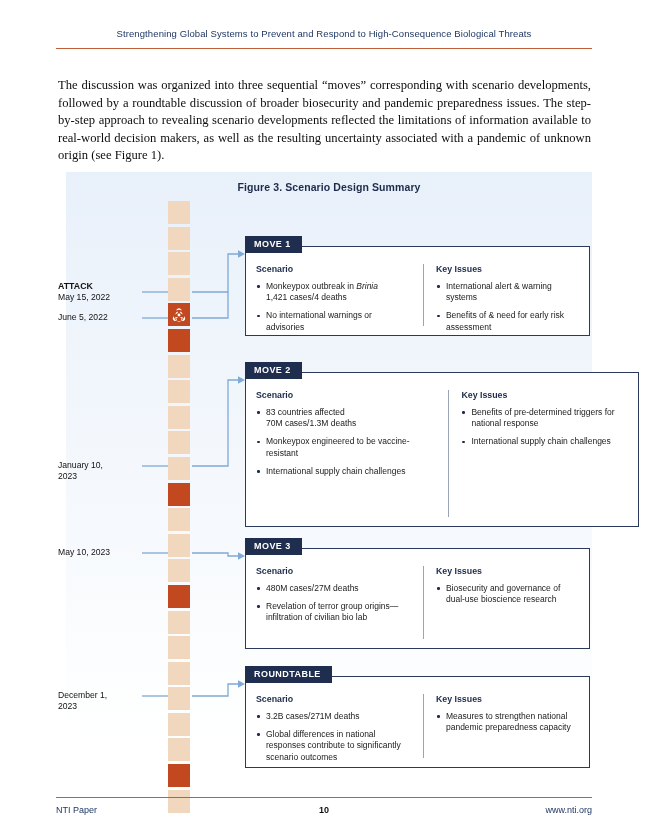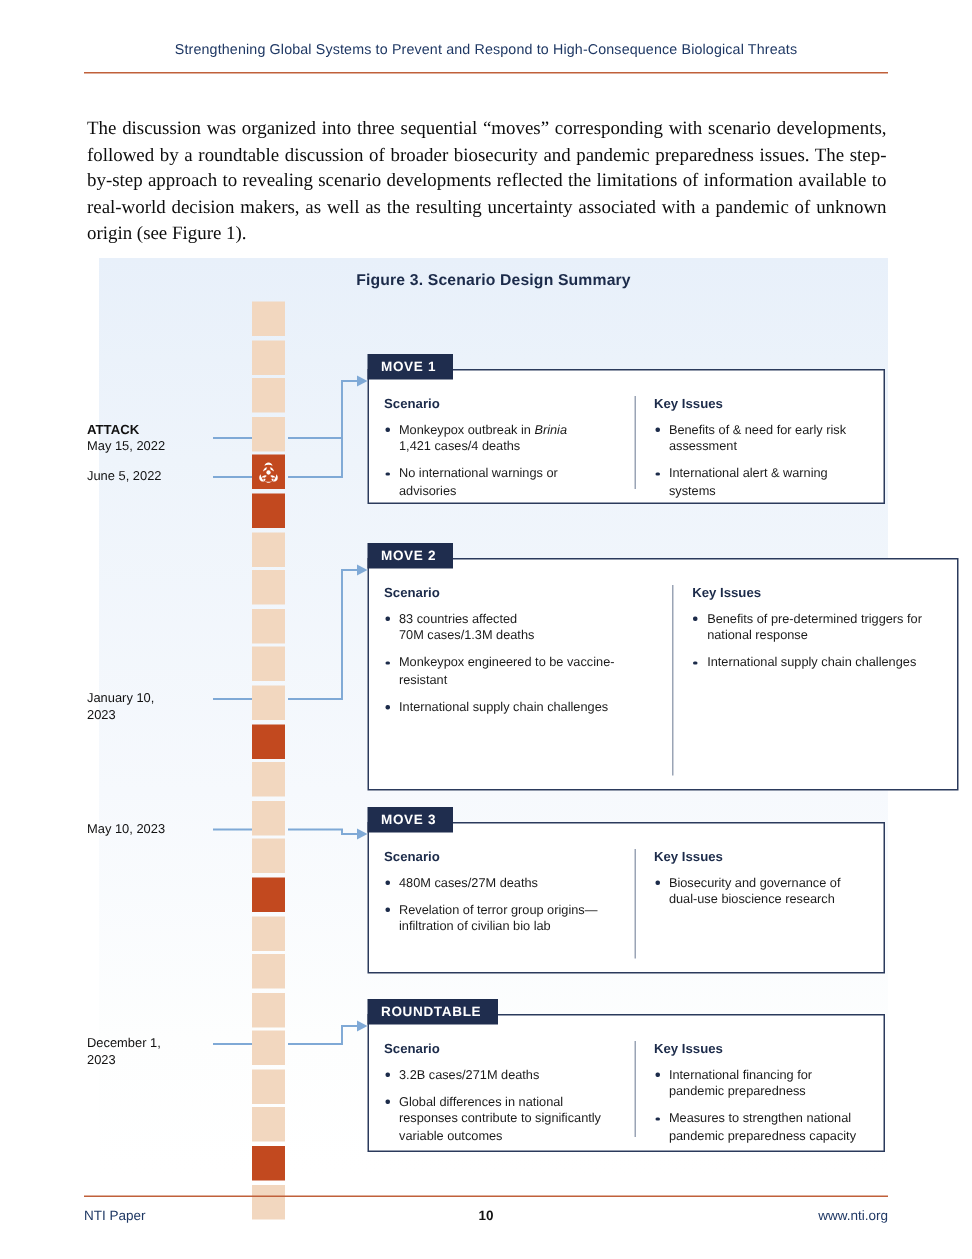--- a/index.html
+++ b/index.html
@@ -320,22 +320,22 @@
       <div class="col-scenario">
         <div class="col-head">Scenario</div>
         <ul class="bullets">
           <li>Monkeypox outbreak in <span class="ital">Brinia</span><br>1,421 cases/4 deaths</li>
           <li>No international warnings or advisories</li>
         </ul>
       </div>
       <div class="col-issues">
         <div class="col-head">Key Issues</div>
         <ul class="bullets">
+          <li>International alert &amp; warning systems</li>
           <li>Benefits of &amp; need for early risk assessment</li>
-          <li>International alert &amp; warning systems</li>
         </ul>
       </div>
     </div>
   </div>
 
   <div class="move-box" style="left:179px; top:200px; width:394px; height:155px;">
     <div class="move-tab">MOVE 2</div>
     <div class="move-cols">
       <div class="col-scenario">
         <div class="col-head">Scenario</div>
@@ -374,27 +374,26 @@
     </div>
   </div>
 
   <div class="move-box" style="left:179px; top:504px; width:345px; height:92px;">
     <div class="move-tab">ROUNDTABLE</div>
     <div class="move-cols">
       <div class="col-scenario">
         <div class="col-head">Scenario</div>
         <ul class="bullets">
           <li>3.2B cases/271M deaths</li>
-          <li>Global differences in national responses contribute to significantly variable outcomes</li>
+          <li>Global differences in national responses contribute to significantly scenario outcomes</li>
         </ul>
       </div>
       <div class="col-issues">
         <div class="col-head">Key Issues</div>
         <ul class="bullets">
-          <li>International financing for pandemic preparedness</li>
           <li>Measures to strengthen national pandemic preparedness capacity</li>
         </ul>
       </div>
     </div>
   </div>
 
 </div>
 
 <div class="foot-rule"></div>
 <div class="footer-left">NTI Paper</div>

